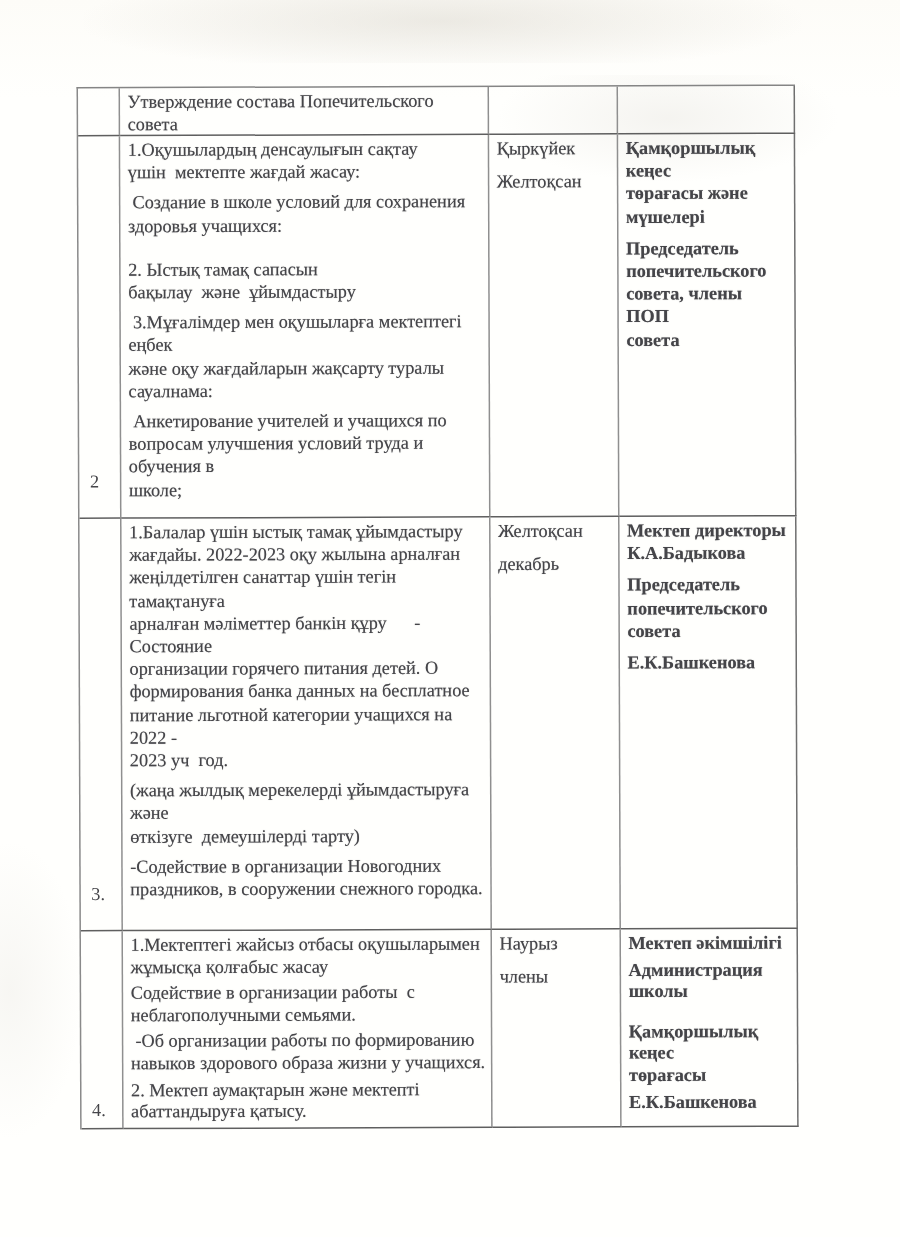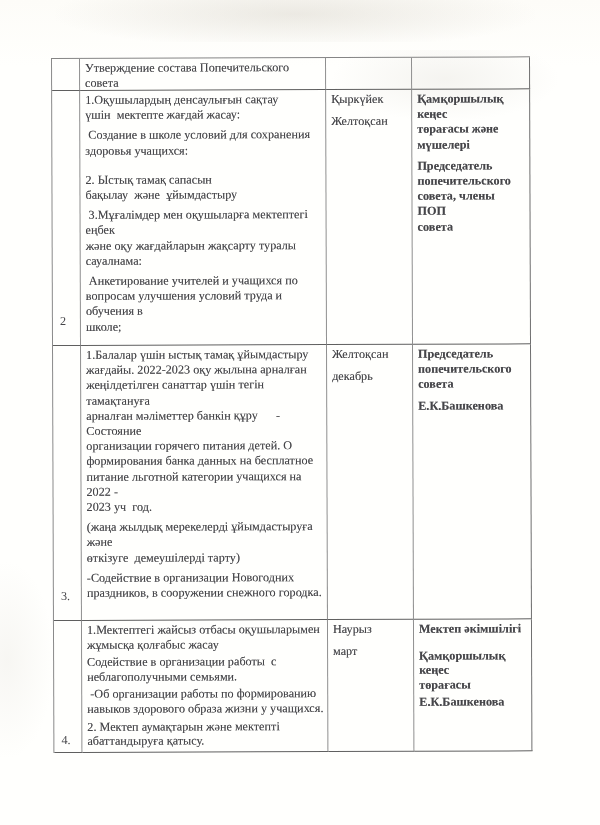--- a/index.html
+++ b/index.html
@@ -119,20 +119,22 @@
 өткізуге  демеушілерді тарту)</p>
       <p class="para">-Содействие в организации Новогодних
 праздников, в сооружении снежного городка.</p>
 
     </div>
     <div class="c month-cell">
       <p class="para">Желтоқсан</p>
       <p class="para">декабрь</p>
     </div>
     <div class="c resp-cell last-col">
+      <p class="para">Мектеп директоры
+К.А.Бадыкова</p>
       <p class="para">Председатель
 попечительского
 совета</p>
       <p class="para">Е.К.Башкенова</p>
     </div>
 
     <div class="c num-cell pb-sm">
       <span>4.</span>
     </div>
     <div class="c desc-cell tight">
@@ -140,23 +142,25 @@
 жұмысқа қолғабыс жасау</p>
       <p class="para">Содействие в организации работы  с
 неблагополучными семьями.</p>
       <p class="para"> -Об организации работы по формированию
 навыков здорового образа жизни у учащихся.</p>
       <p class="para">2. Мектеп аумақтарын және мектепті
 абаттандыруға қатысу.</p>
     </div>
     <div class="c month-cell">
       <p class="para">Наурыз</p>
-      <p class="para">март</p>
+      <p class="para">члены</p>
     </div>
     <div class="c resp-cell last-col center tight">
       <p class="para">Мектеп әкімшілігі</p>
+      <p class="para">Администрация
+школы</p>
       <p class="para gap-md">Қамқоршылық кеңес
 төрағасы</p>
       <p class="para">Е.К.Башкенова</p>
     </div>
 
   </div>
 </div>
 
 </body></html>

